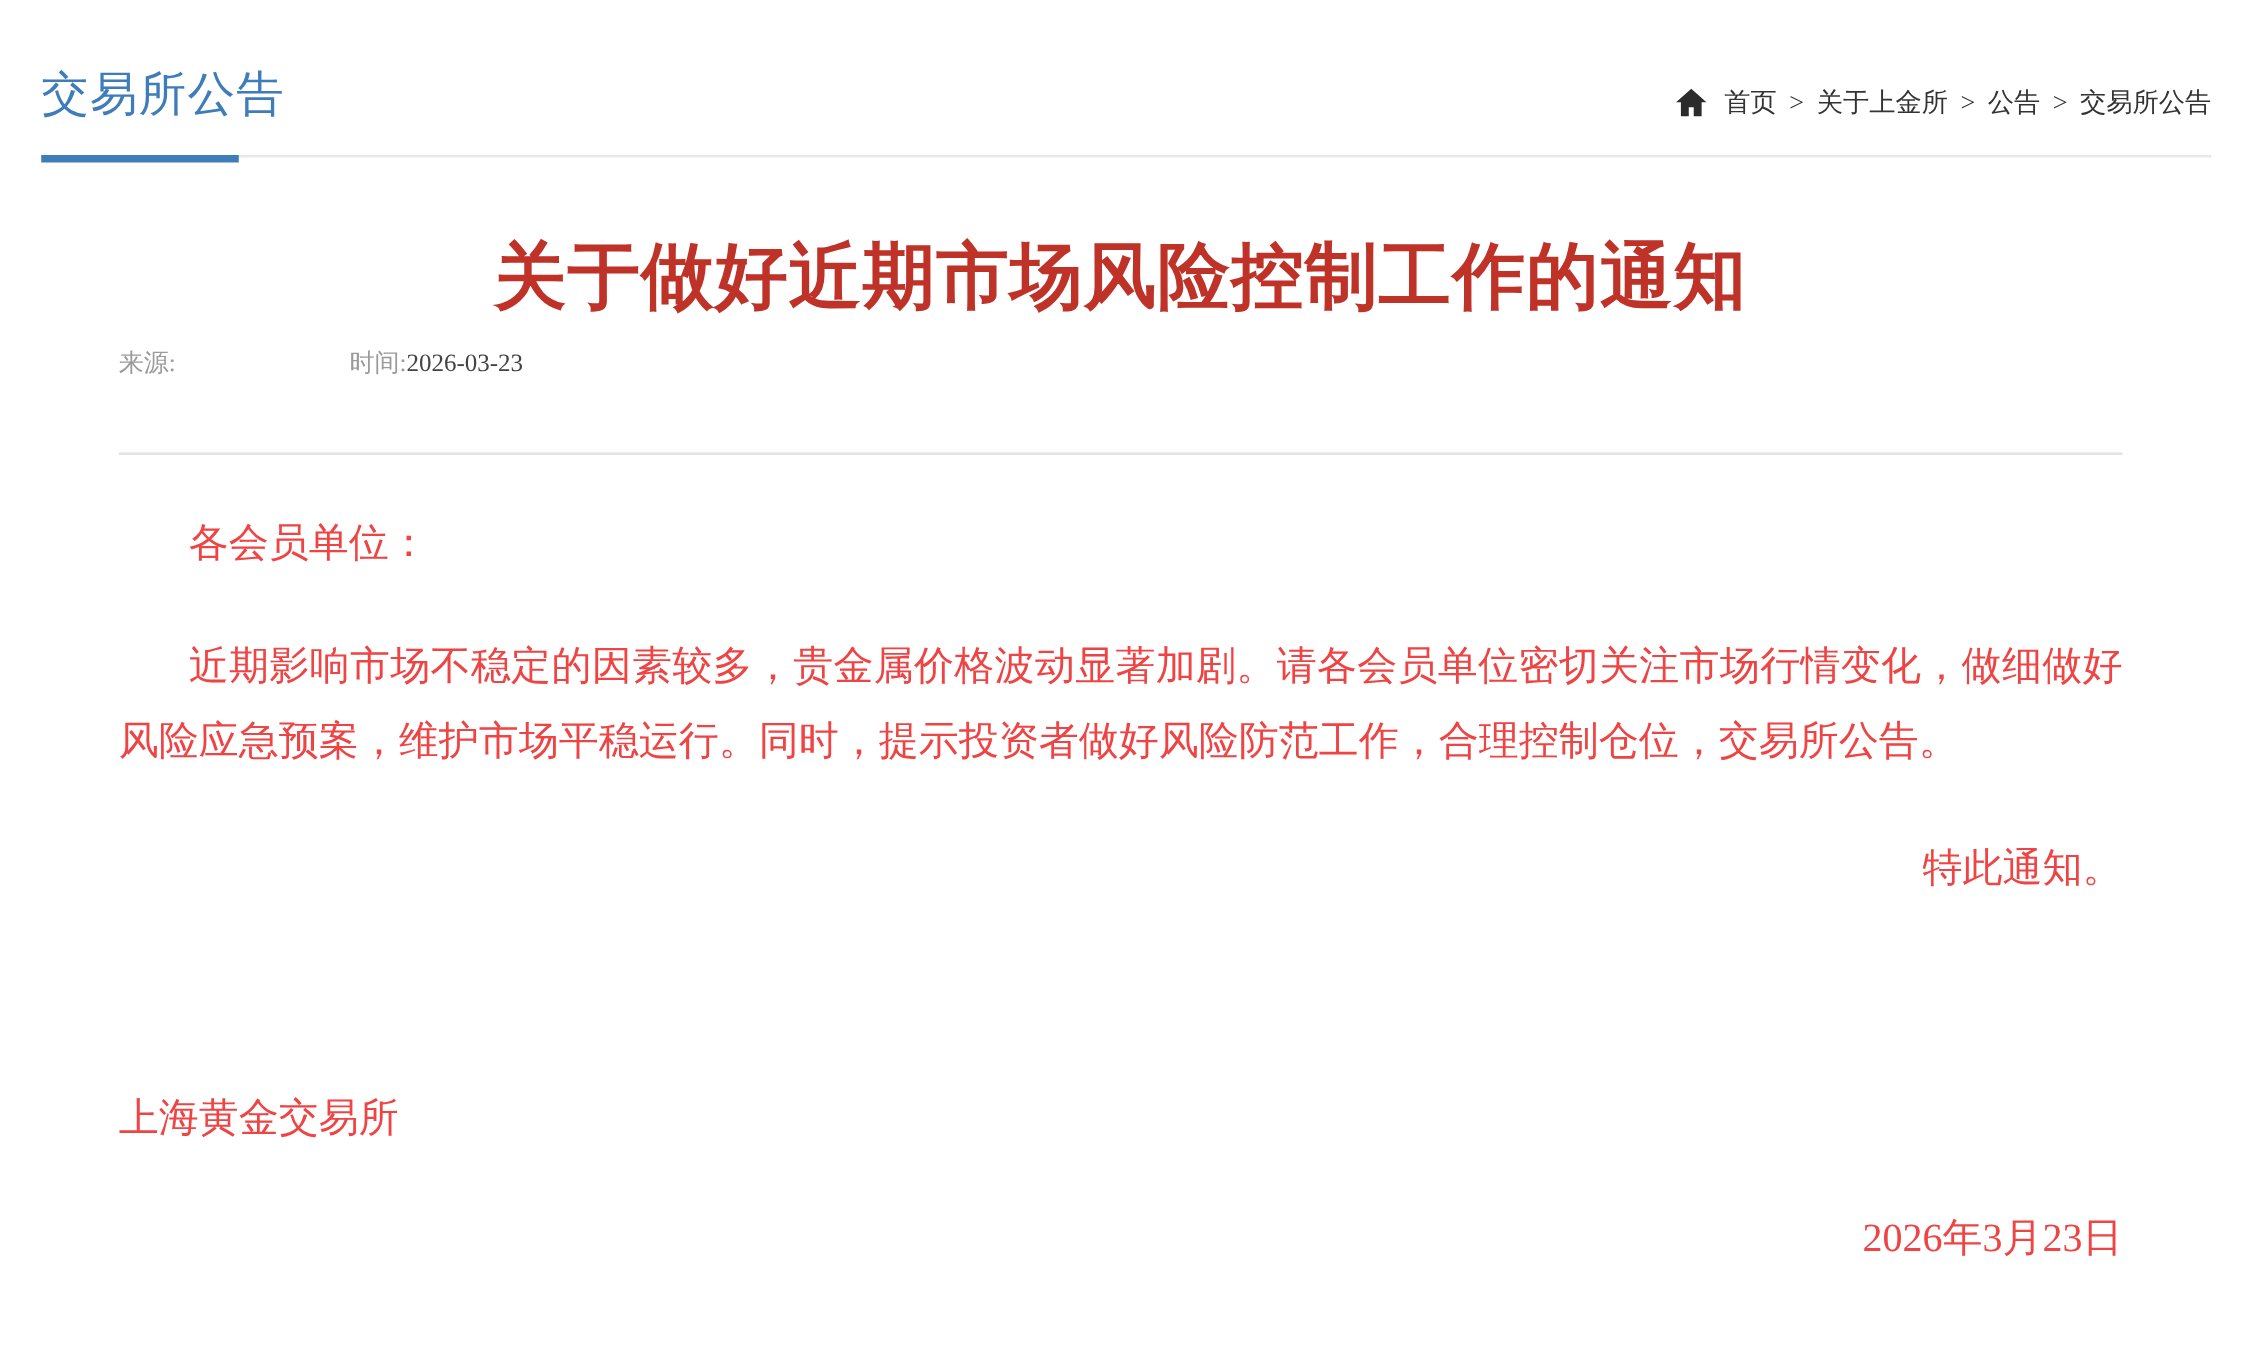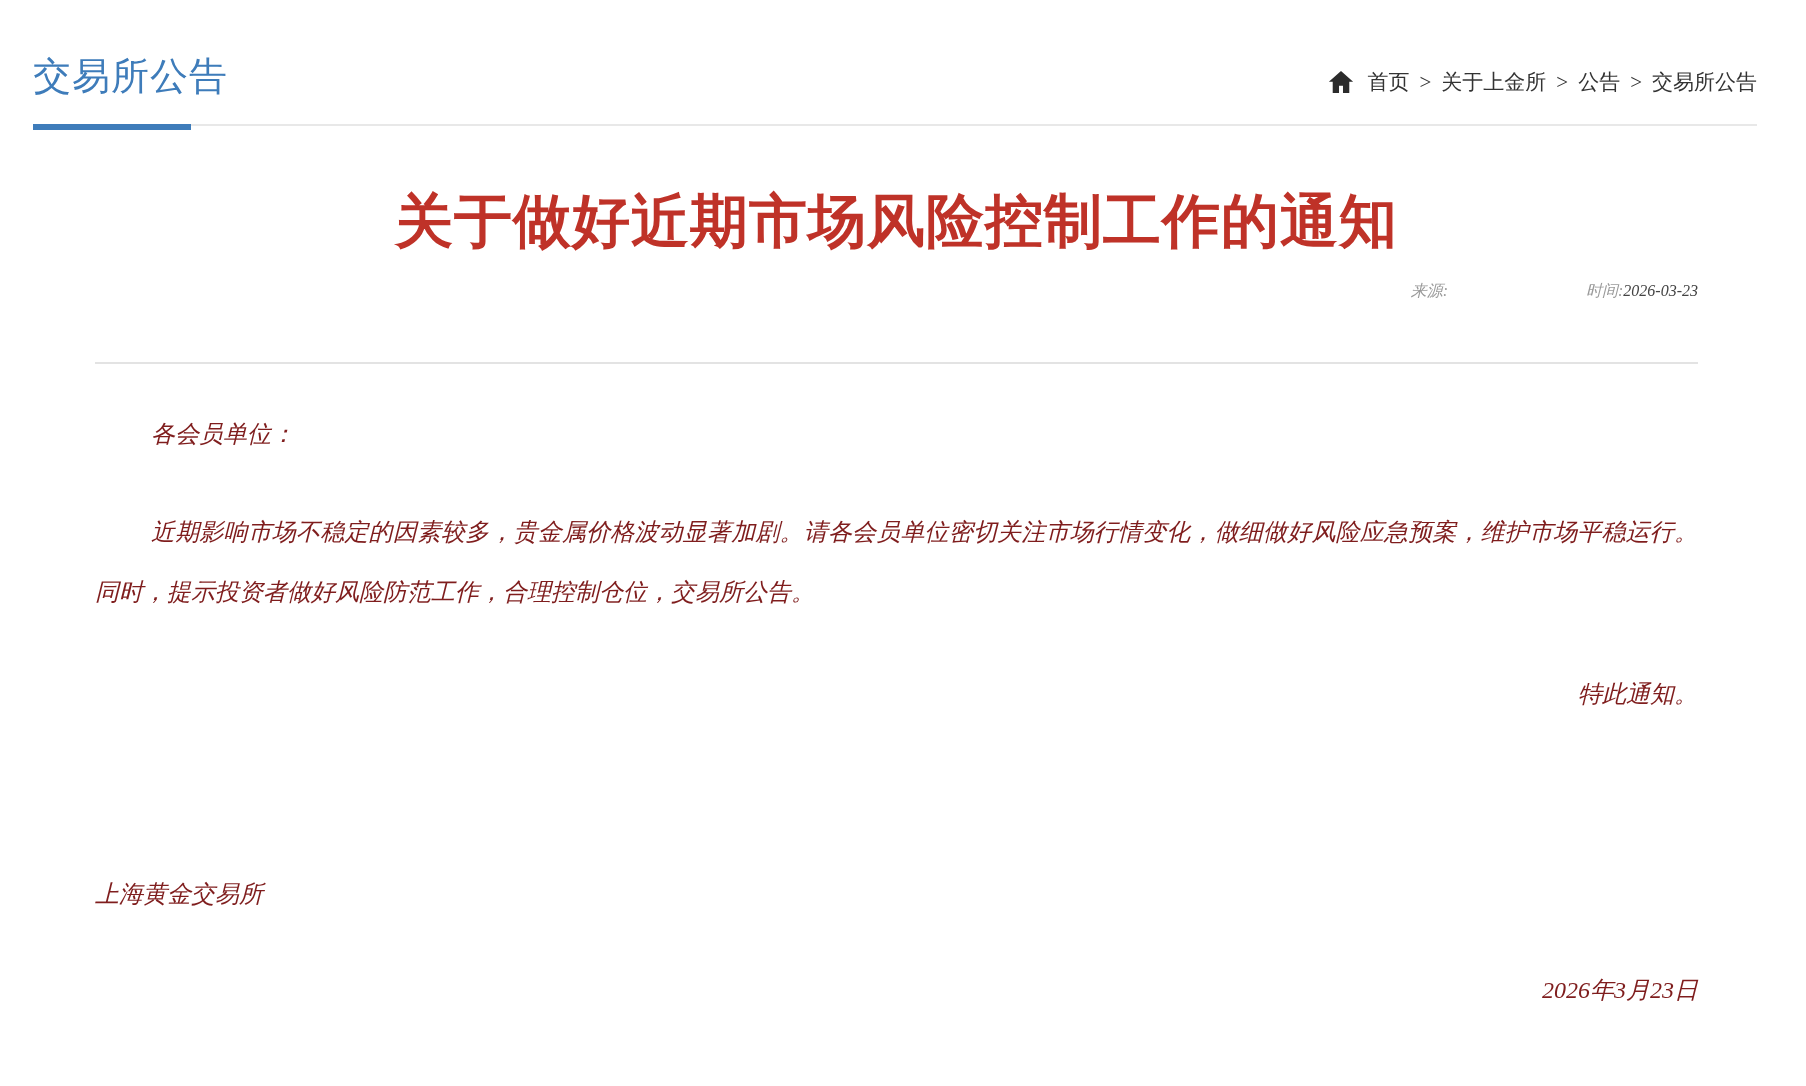--- a/index.html
+++ b/index.html
@@ -8,21 +8,21 @@
     position: relative;
     width: 1806px;
     height: 1086px;
     background: #ffffff;
     font-family: "Liberation Serif", "DejaVu Serif", serif;
     overflow: hidden;
   }
 
   
   .page-header {
-    margin: 0 49px 0 33px;
+    margin: 0 37px 0 33px;
     padding-top: 54px;
     padding-bottom: 26px;
     display: flex;
     justify-content: space-between;
     align-items: flex-end;
     border-bottom: 2px solid #e8e8e8;
     position: relative;
   }
   .section-tab {
     position: relative;
@@ -74,38 +74,36 @@
     margin-top: 70px;
     text-align: center;
     font-size: 58px;
     line-height: 52px;
     font-weight: bold;
     color: #bf3228;
     letter-spacing: 1px;
   }
   .meta {
     margin-top: 28px;
-    text-align: right;
-    font-size: 16px;
+    text-align: left;
+    font-size: 20px;
     line-height: 30px;
     color: #9a9a9a;
-    font-style: italic;
   }
   .meta .meta-time { margin-left: 134px; }
   .meta .meta-value { color: #444444; }
   .divider {
     border: none;
     border-top: 2px solid #e3e3e3;
     margin: 56px 0 0 0;
   }
 
   .body {
-    font-size: 24px;
-    color: #7f1d1d;
-    font-style: italic;
+    font-size: 32px;
+    color: #ef4444;
   }
   .salutation {
     margin-top: 40px;
     line-height: 60px;
     text-indent: 56px;
   }
   .para {
     margin-top: 38px;
     line-height: 60px;
     text-indent: 56px;

